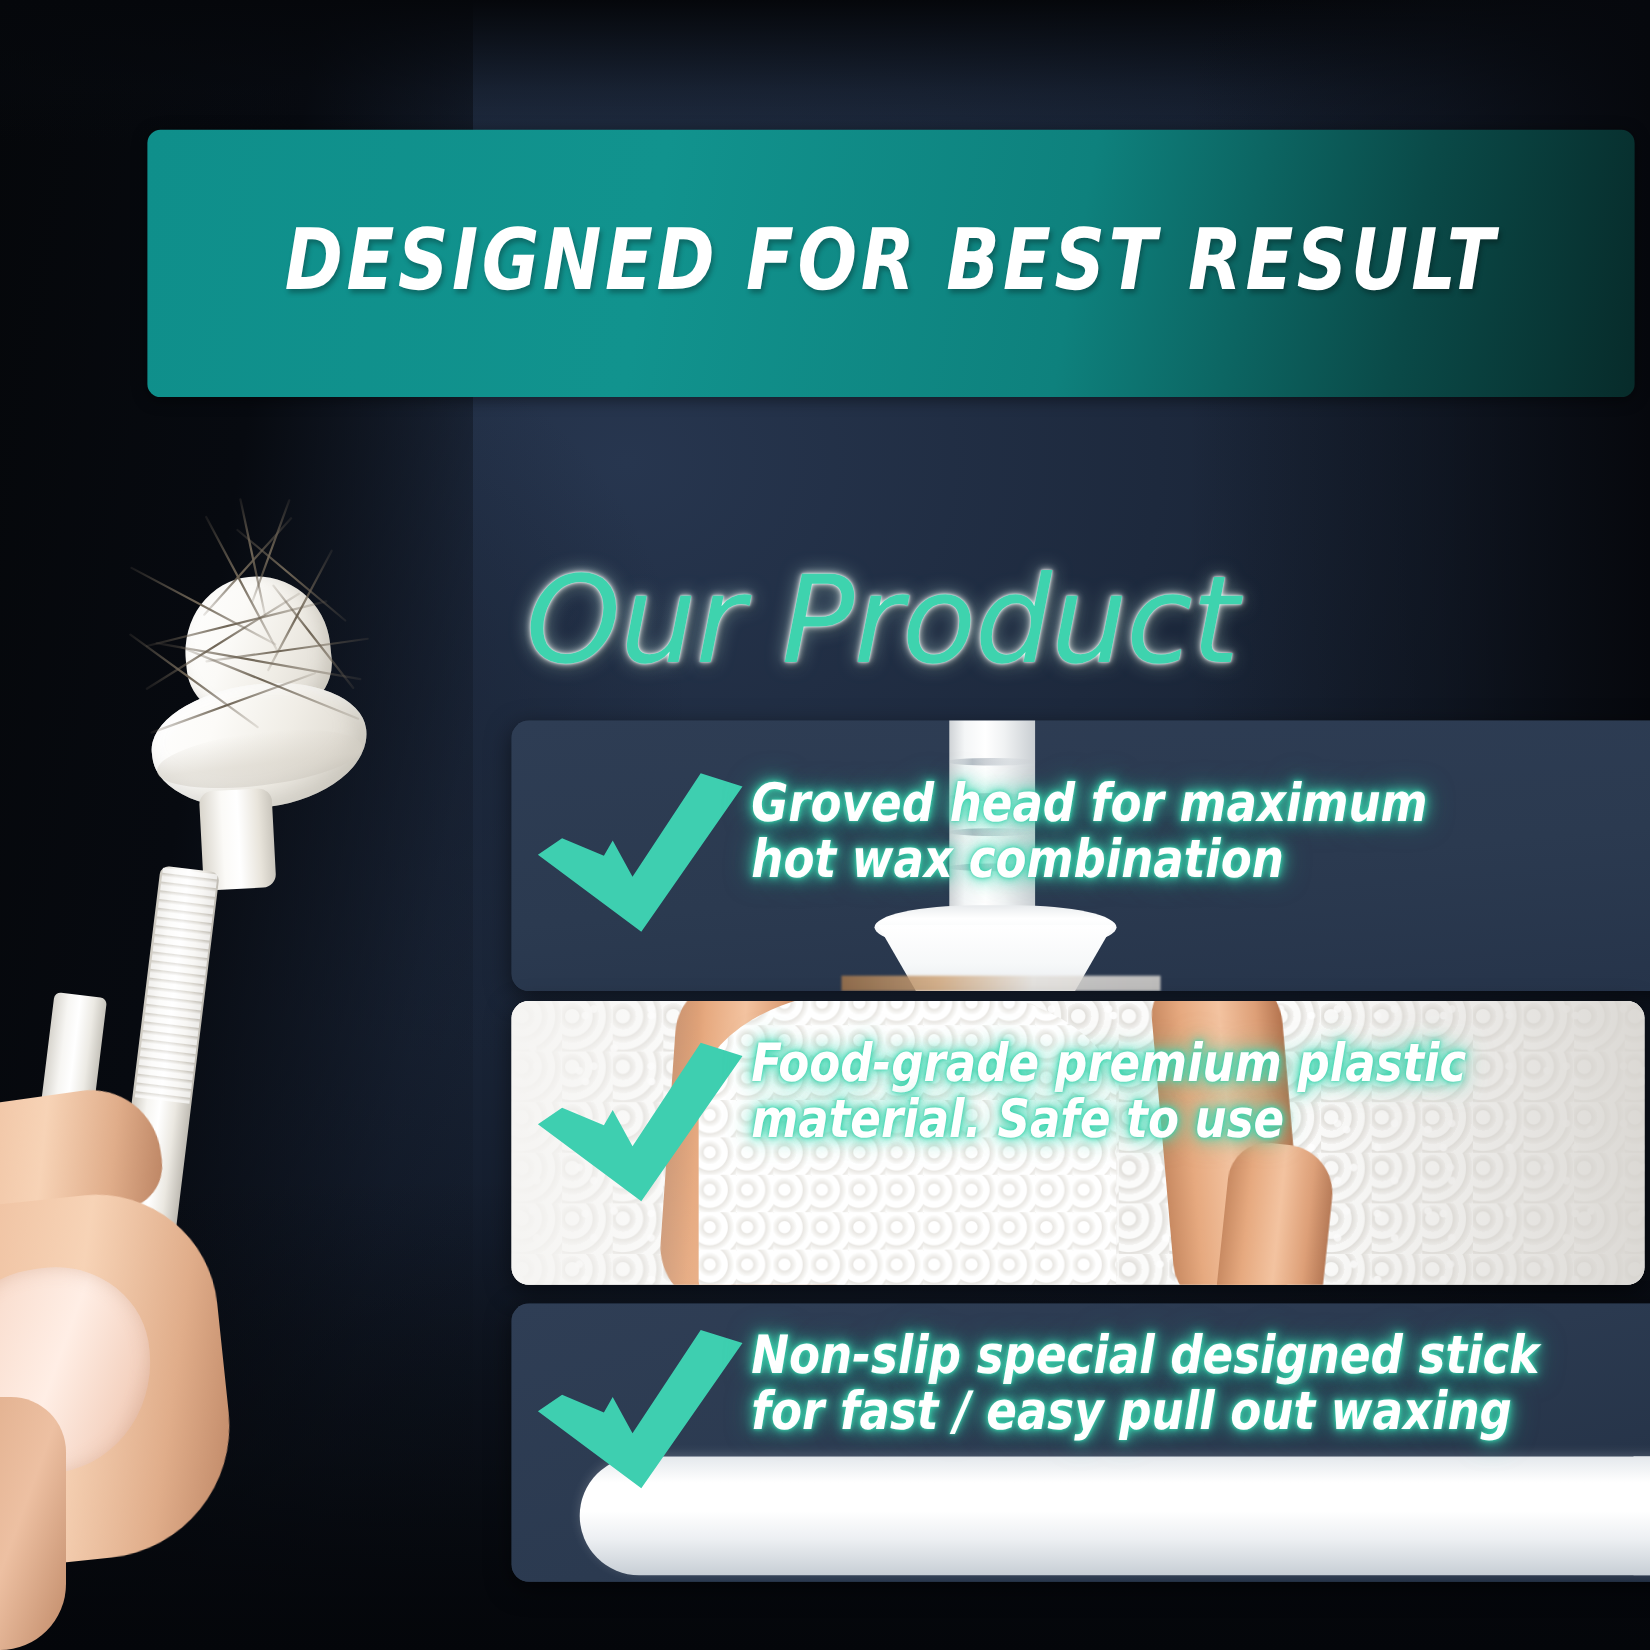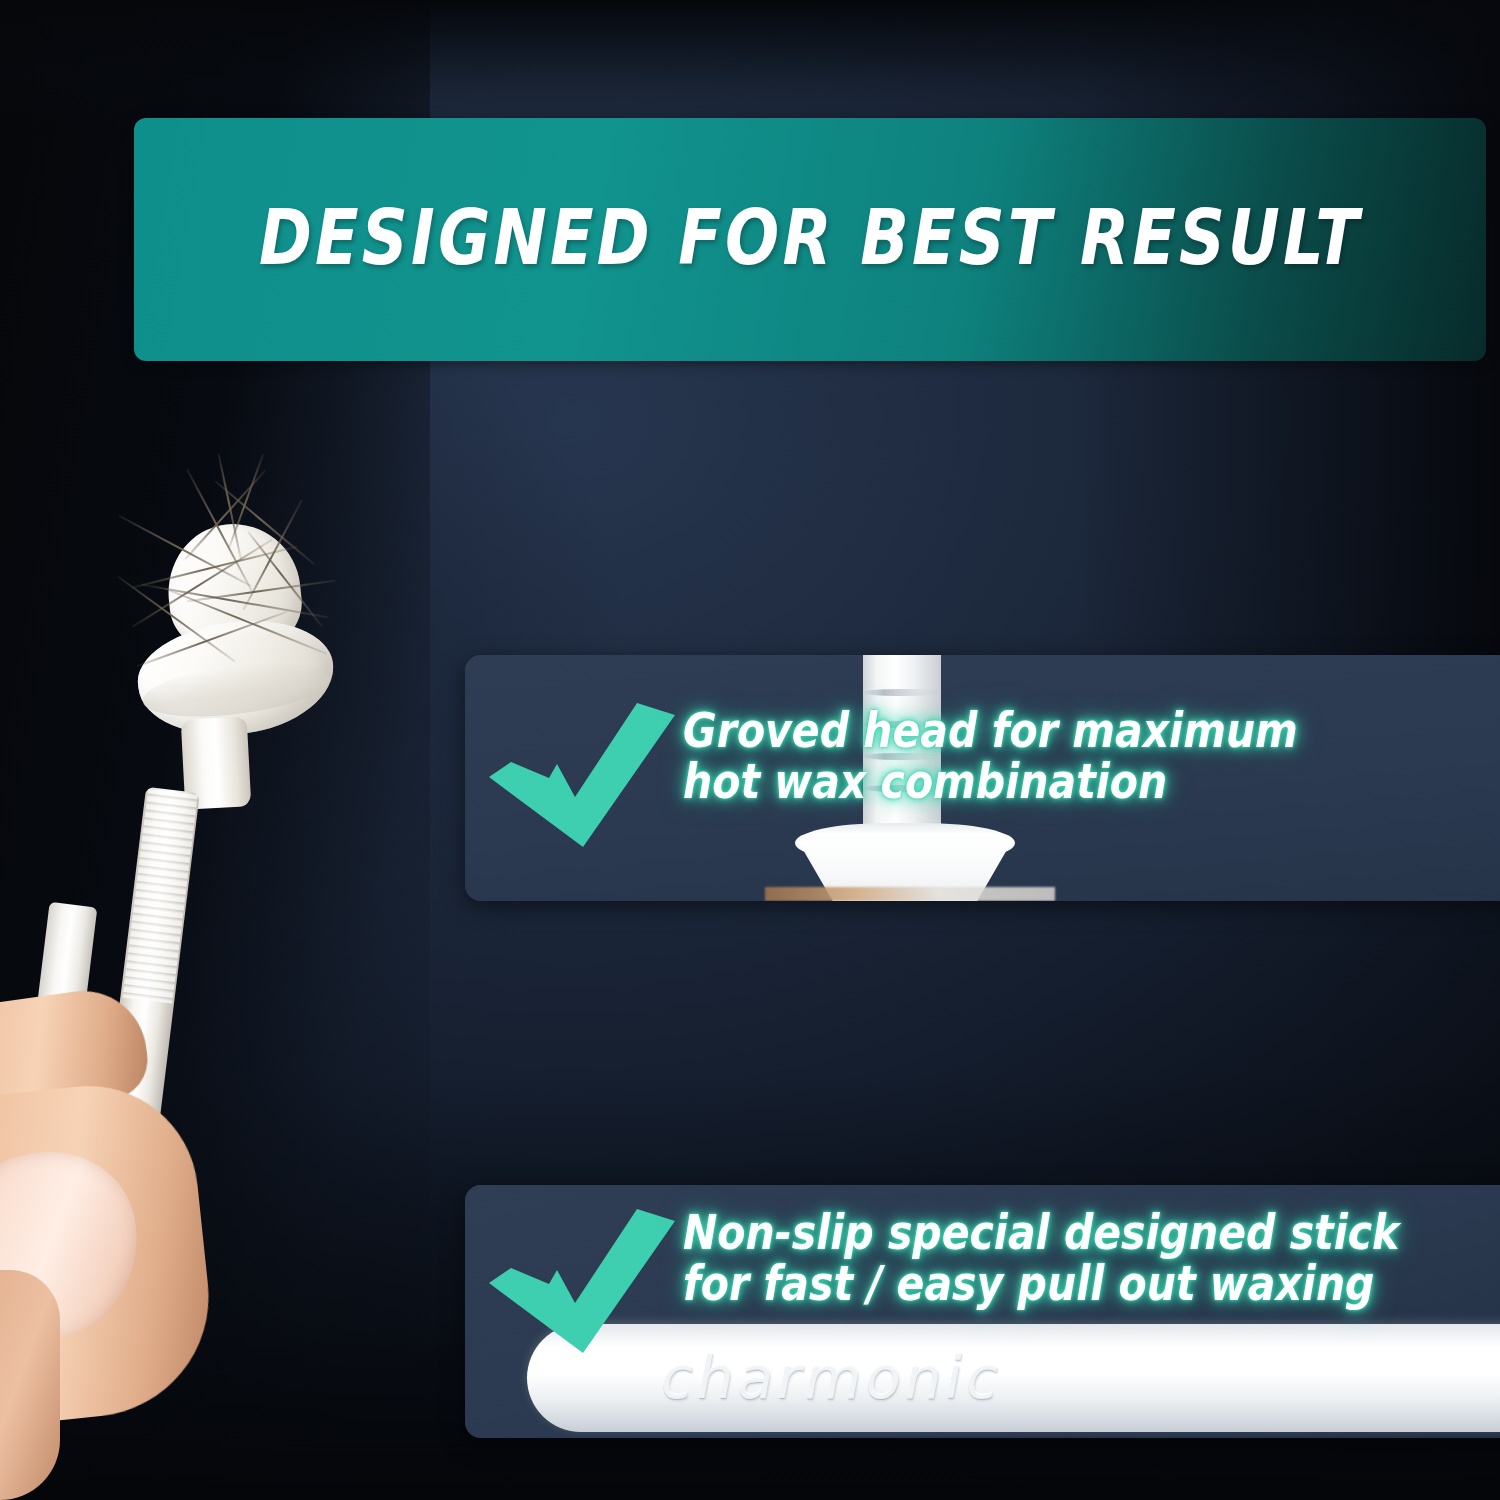--- a/index.html
+++ b/index.html
@@ -391,20 +391,21 @@
   <div id="bg-glow-left"></div>
   <div id="bg-dark-left"></div>
   <div id="bg-dark-top"></div>
   <div id="bg-dark-right"></div>
   <div id="bg-dark-bottom"></div>
 
   <div id="banner">
     <div id="banner-title">DESIGNED FOR BEST RESULT</div>
   </div>
 
+  <div id="product-title">Our Product</div>
 
   <div id="left-photo">
     <div id="lp-head"></div>
     <div id="lp-collar"></div>
     <div id="lp-collar-lip"></div>
     <div id="lp-neck"></div>
     <div id="lp-shaft"></div>
     <div id="lp-shaft-ridges"></div>
 
     <div class="hair" style="left:110px; top:80px;  width:150px; transform:rotate(28deg);"></div>
@@ -446,27 +447,45 @@
     </div>
     <div class="check">
       <svg viewBox="0 0 190 150" xmlns="http://www.w3.org/2000/svg">
         <path d="M2 76 L24 61 L62 77 L70 63 L88 96 L150 2 L188 14 L96 146 Z" fill="#3ecfb0"></path>
       </svg>
     </div>
     <div class="card-text">Groved head for maximum
 hot wax combination</div>
   </div>
 
+  <div class="card" id="card-2">
+    <div class="card-media">
+      <div id="c2-bg"></div>
+      <div class="c2-hand" id="c2-hand-l"></div>
+      <div class="c2-hand" id="c2-hand-l2"></div>
+      <div class="c2-hand" id="c2-hand-r"></div>
+      <div class="c2-hand" id="c2-hand-r2"></div>
+      <div id="c2-heap"></div>
+      <div id="c2-shade-l"></div>
+      <div id="c2-shade-r"></div>
+    </div>
+    <div class="check">
+      <svg viewBox="0 0 190 150" xmlns="http://www.w3.org/2000/svg">
+        <path d="M2 76 L24 61 L62 77 L70 63 L88 96 L150 2 L188 14 L96 146 Z" fill="#3ecfb0"></path>
+      </svg>
+    </div>
+    <div class="card-text">Food-grade premium plastic
+material. Safe to use</div>
+  </div>
 
   <div class="card" id="card-3">
     <div class="card-media">
       <div id="c3-bg"></div>
       <div id="c3-stick"></div>
       <div id="c3-stick-tail"></div>
-      <div id="c3-emboss">charmonic</div>
     </div>
     <div class="check">
       <svg viewBox="0 0 190 150" xmlns="http://www.w3.org/2000/svg">
         <path d="M2 76 L24 61 L62 77 L70 63 L88 96 L150 2 L188 14 L96 146 Z" fill="#3ecfb0"></path>
       </svg>
     </div>
     <div class="card-text">Non-slip special designed stick
 for fast / easy pull out waxing</div>
   </div>
 

